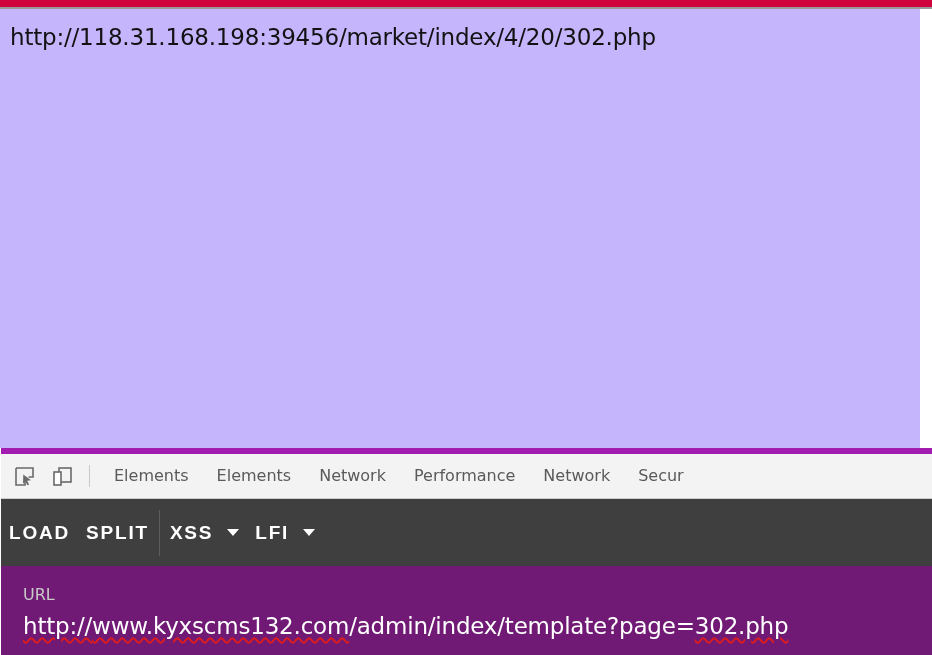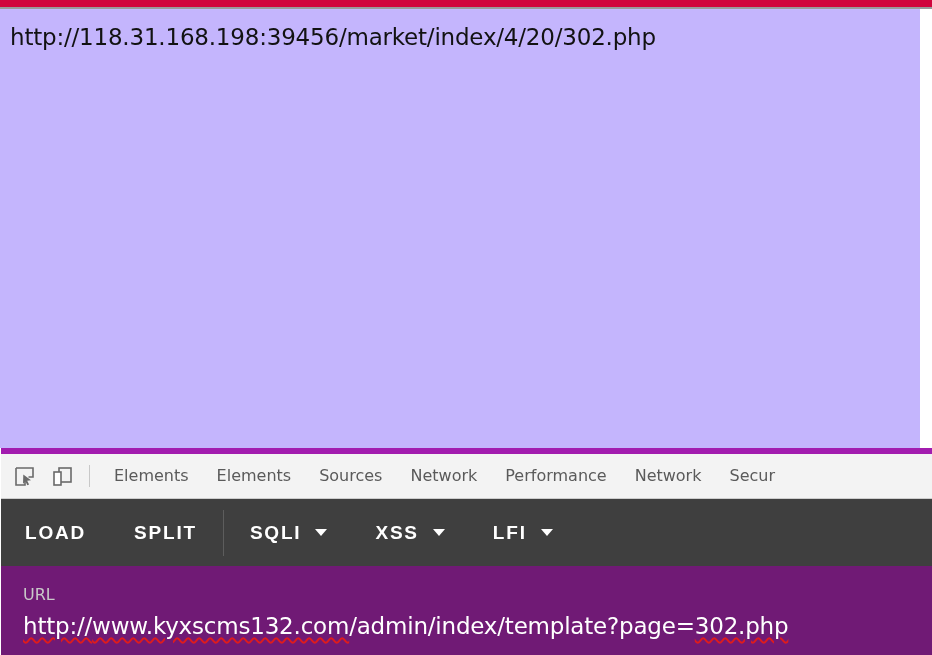--- a/index.html
+++ b/index.html
@@ -107,21 +107,21 @@
     overflow: hidden;
     white-space: nowrap;
   }
   .toolbar-btn {
     display: flex;
     align-items: center;
     color: #ffffff;
     font-size: 19px;
     font-weight: bold;
     letter-spacing: 1.8px;
-    padding: 0 24px;
+    padding: 0 8px;
     height: 67px;
     flex: 0 0 auto;
     font-family: "Liberation Sans", sans-serif;
   }
   .toolbar-btn .caret {
     margin-left: 14px;
     width: 0;
     height: 0;
     border-left: 6px solid transparent;
     border-right: 6px solid transparent;
@@ -191,45 +191,40 @@
       <svg width="21" height="21" viewBox="0 0 21 21">
         <rect x="7" y="2" width="12" height="14" fill="none" stroke="#6a6a6a" stroke-width="1.6"></rect>
         <rect x="2" y="6" width="7" height="13" fill="#ffffff" stroke="#6a6a6a" stroke-width="1.6"></rect>
       </svg>
     </div>
 
     <div id="tabbar-separator"></div>
 
     <div class="dt-tab">Elements</div>
     <div class="dt-tab">Elements</div>
-    <div class="dt-tab">Sources</div>
     <div class="dt-tab">Network</div>
     <div class="dt-tab">Performance</div>
     <div class="dt-tab">Network</div>
     <div class="dt-tab">Secur</div>
   </div>
 
   <div id="action-toolbar">
 
     <div class="toolbar-btn">
       <span>LOAD</span>
     </div>
 
     <div class="toolbar-btn">
       <span>SPLIT</span>
     </div>
 
 
 
     <div id="toolbar-divider"></div>
 
-    <div class="toolbar-btn">
-      <span>SQLI</span>
-      <span class="caret"></span>
-    </div>
 
     <div class="toolbar-btn">
       <span>XSS</span>
       <span class="caret"></span>
     </div>
 
     <div class="toolbar-btn">
       <span>LFI</span>
       <span class="caret"></span>
     </div>

